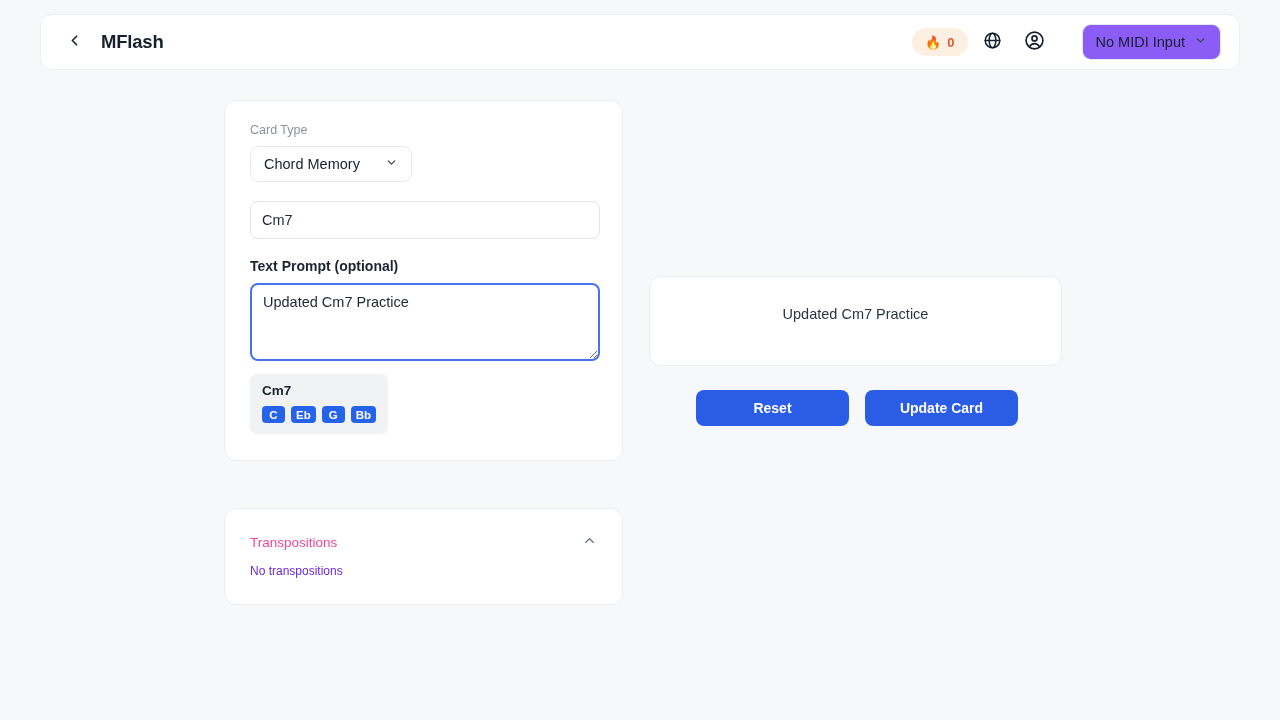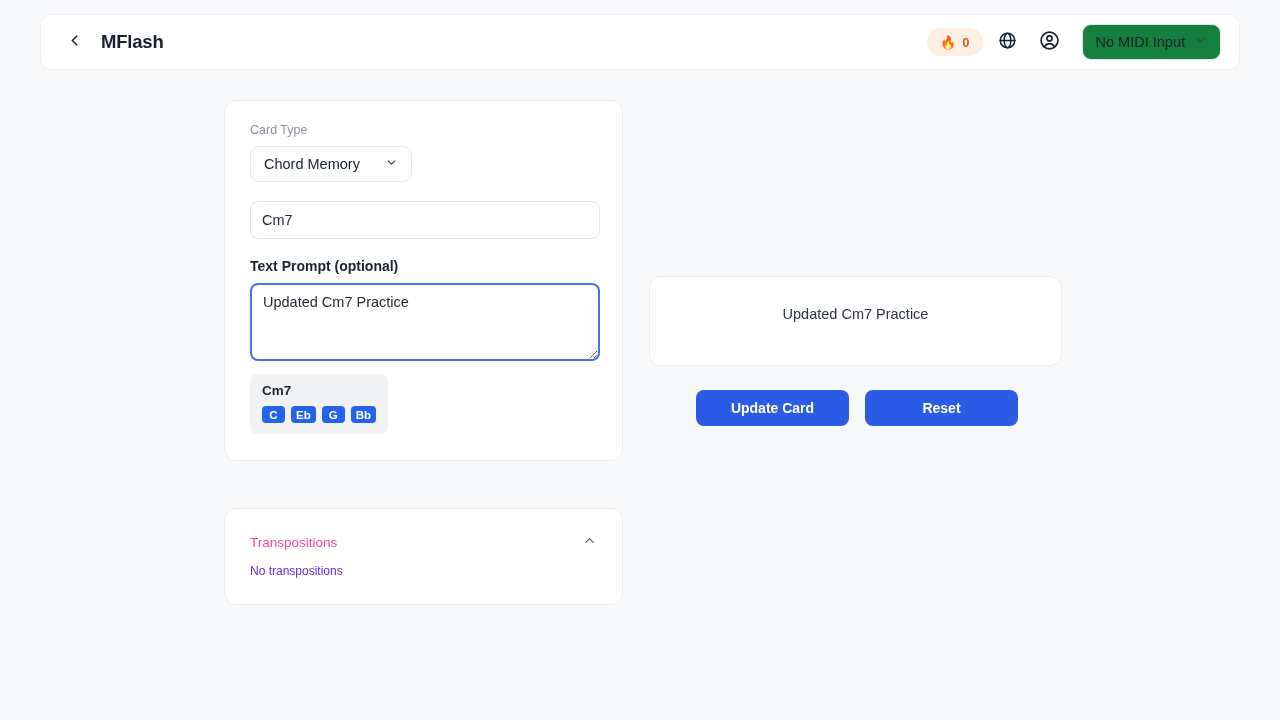--- a/index.html
+++ b/index.html
@@ -53,25 +53,25 @@
   .streak-flame { font-size: 13px; line-height: 1; }
   .streak-count {
     font-size: 13px; font-weight: bold; color: #e2562a;
   }
   .icon-btn {
     width: 34px; height: 34px;
     display: flex; align-items: center; justify-content: center;
     background: transparent; border: none; cursor: pointer; padding: 0;
   }
   .midi-select {
-    margin-left: 7px;
+    margin-left: 22px;
     height: 36px;
     border: 1px solid #e6e8ec;
     border-radius: 9px;
-    background: #15803d;
+    background: #8b5cf6;
     display: flex; align-items: center; gap: 9px;
     padding: 0 13px;
     cursor: pointer;
   }
   .midi-label { font-size: 14.5px; color: #17202d; font-weight: 500; }
 
   
   .form-card {
     position: absolute;
     left: 224px; top: 100px;
@@ -302,17 +302,17 @@
       </span>
     </div>
     <div class="transpose-empty">No transpositions</div>
   </div>
 
   <div class="preview-card">
     <span class="preview-text">Updated Cm7 Practice</span>
   </div>
 
   <div class="action-row">
+    <button class="btn btn-reset">Reset</button>
     <button class="btn btn-update">Update Card</button>
-    <button class="btn btn-reset">Reset</button>
   </div>
 
 </div>
 
 </body></html>

